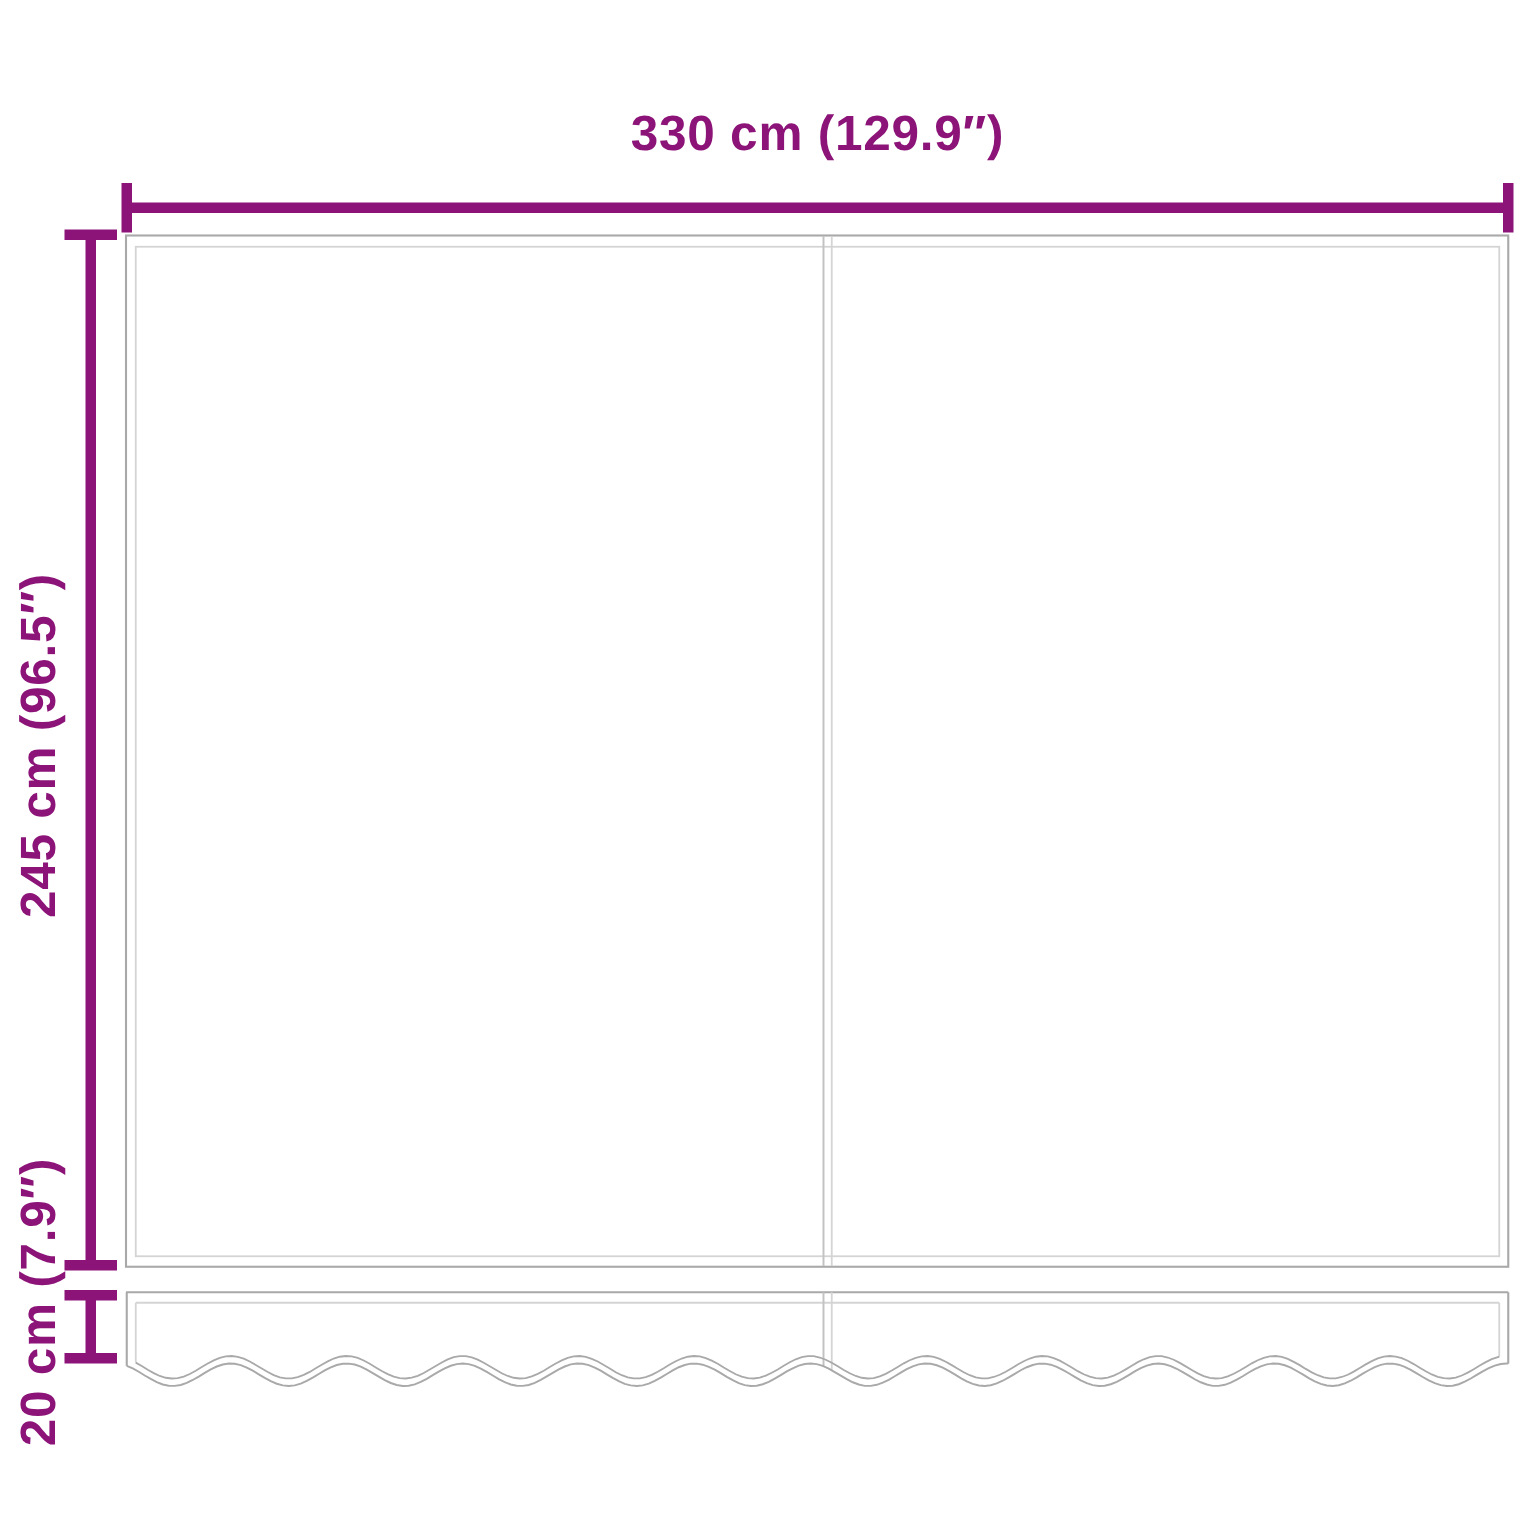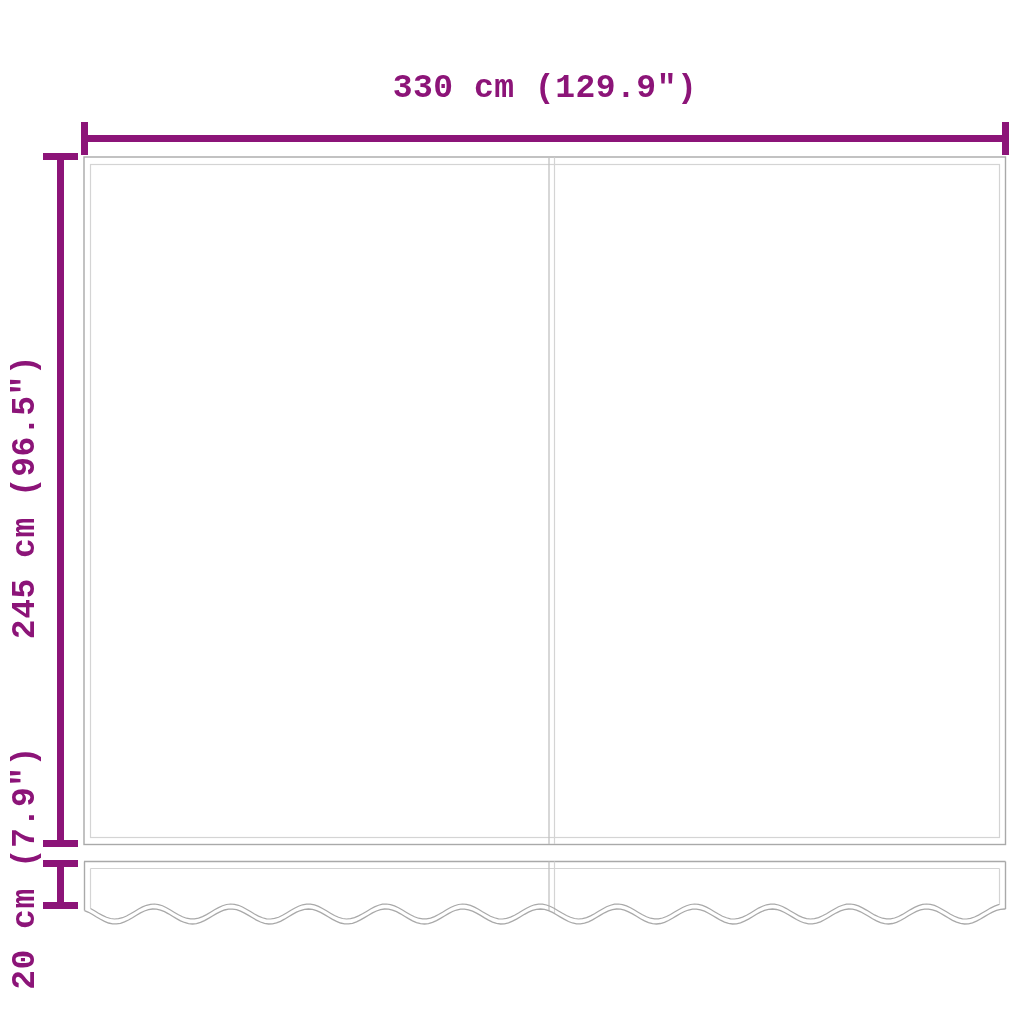--- a/index.html
+++ b/index.html
@@ -5,21 +5,21 @@
   :root{
     --dim:#8C1478;
     --line-outer:#a9a9a9;
     --line-inner:#d4d4d4;
     --line-seam:#c2c2c2;
     --bg:#ffffff;
   }
   html,body{margin:0;padding:0;background:var(--bg);}
   .canvas{
     position:relative;width:1024px;height:1024px;background:var(--bg);
-    overflow:hidden;font-family:Liberation Mono, monospace;
+    overflow:hidden;font-family:Liberation Sans, sans-serif;
   }
   .fabric-svg{position:absolute;left:0;top:0;}
   .dim{position:absolute;background:var(--dim);}
   .dim-label{
     position:absolute;color:var(--dim);font-weight:700;font-size:33px;
     line-height:1;white-space:nowrap;letter-spacing:0.5px;
   }
   .dim-label.top{left:85px;top:72px;width:920px;text-align:center;}
   .dim-label.rot{transform:translate(-50%,-50%) rotate(-90deg);}
 </style>

